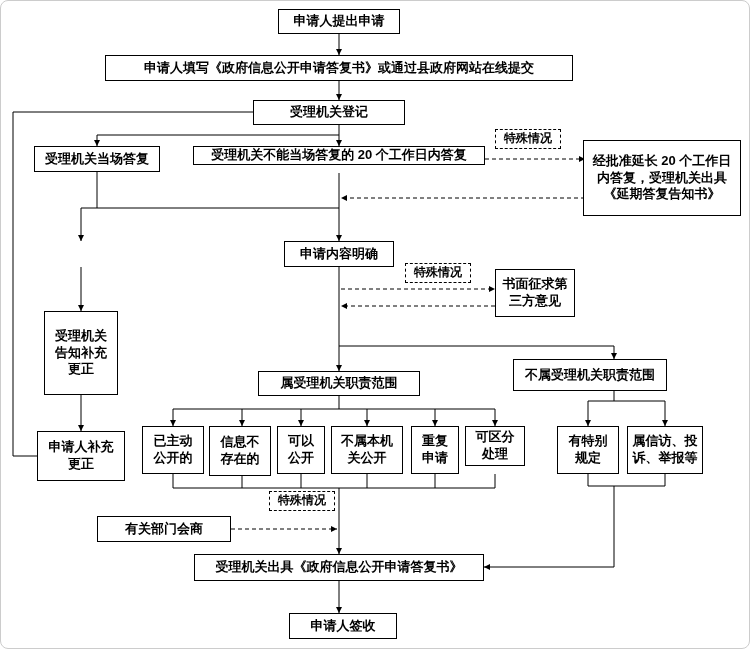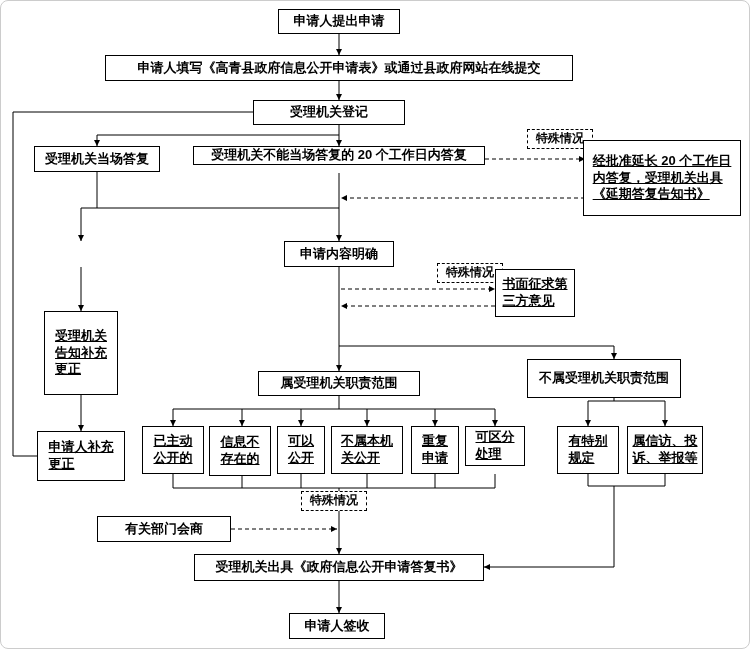--- a/index.html
+++ b/index.html
@@ -22,26 +22,25 @@
     display:flex;
     align-items:center;
     justify-content:center;
     text-align:center;
     white-space:pre-line;
     font-weight:bold;
     font-size:13px;
     line-height:1.3;
     padding:2px 4px;
   }
-  .node.ml { text-align:left;text-decoration:underline; }
+  .node.ml { text-align:center; }
   .node.dashed {
     border-style:dashed;
     font-size:12px;
     padding:1px 3px;
-    margin-left:32px;
   }
   svg.wires { position:absolute; left:0; top:0; pointer-events:none; }
   svg.wires path { fill:none; stroke:#000; stroke-width:1; }
   svg.wires g.dashed path { stroke-dasharray:4 3; }
 </style>
 </head>
 <body>
 
 <div class="stage">
 
@@ -95,21 +94,21 @@
       <path d="M484 158 H584" marker-end="url(#arr)"></path>
       <path d="M584 197 H340" marker-end="url(#arr)"></path>
       <path d="M340 288 H494" marker-end="url(#arr)"></path>
       <path d="M494 305 H340" marker-end="url(#arr)"></path>
       <path d="M230 528 H336" marker-end="url(#arr)"></path>
     </g>
   </svg>
 
   <div class="node" style="left:277px;top:8px;width:122px;height:25px">申请人提出申请</div>
 
-  <div class="node" style="left:104px;top:54px;width:468px;height:26px">申请人填写《高青县政府信息公开申请表》或通过县政府网站在线提交</div>
+  <div class="node" style="left:104px;top:54px;width:468px;height:26px">申请人填写《政府信息公开申请答复书》或通过县政府网站在线提交</div>
 
   <div class="node" style="left:252px;top:99px;width:152px;height:25px">受理机关登记</div>
 
   <div class="node" style="left:33px;top:145px;width:126px;height:26px">受理机关当场答复</div>
 
   <div class="node" style="left:192px;top:145px;width:292px;height:19px">受理机关不能当场答复的 20 个工作日内答复</div>
 
   <div class="node dashed" style="left:494px;top:128px;width:66px;height:20px">特殊情况</div>
 
   <div class="node ml" style="left:582px;top:139px;width:158px;height:76px">经批准延长 20 个工作日
@@ -126,21 +125,21 @@
 
   <div class="node ml" style="left:43px;top:310px;width:74px;height:84px">受理机关
 告知补充
 更正</div>
 
   <div class="node ml" style="left:36px;top:430px;width:88px;height:50px">申请人补充
 更正</div>
 
   <div class="node" style="left:257px;top:370px;width:162px;height:25px">属受理机关职责范围</div>
 
-  <div class="node" style="left:526px;top:358px;width:154px;height:39px">不属受理机关职责范围</div>
+  <div class="node" style="left:512px;top:358px;width:154px;height:32px">不属受理机关职责范围</div>
 
   <div class="node ml" style="left:141px;top:425px;width:62px;height:48px">已主动
 公开的</div>
 
   <div class="node ml" style="left:208px;top:425px;width:62px;height:50px">信息不
 存在的</div>
 
   <div class="node ml" style="left:330px;top:425px;width:72px;height:48px">不属本机
 关公开</div>
 
@@ -158,15 +157,15 @@
 
   <div class="node ml" style="left:556px;top:425px;width:62px;height:48px">有特别
 规定</div>
 
   <div class="node dashed" style="left:268px;top:490px;width:66px;height:20px">特殊情况</div>
 
   <div class="node" style="left:96px;top:515px;width:134px;height:26px">有关部门会商</div>
 
   <div class="node" style="left:193px;top:553px;width:290px;height:27px">受理机关出具《政府信息公开申请答复书》</div>
 
-  <div class="node" style="left:288px;top:612px;width:96px;height:26px">申请人签收</div>
+  <div class="node" style="left:288px;top:612px;width:108px;height:26px">申请人签收</div>
 
 </div>
 
 </body></html>

